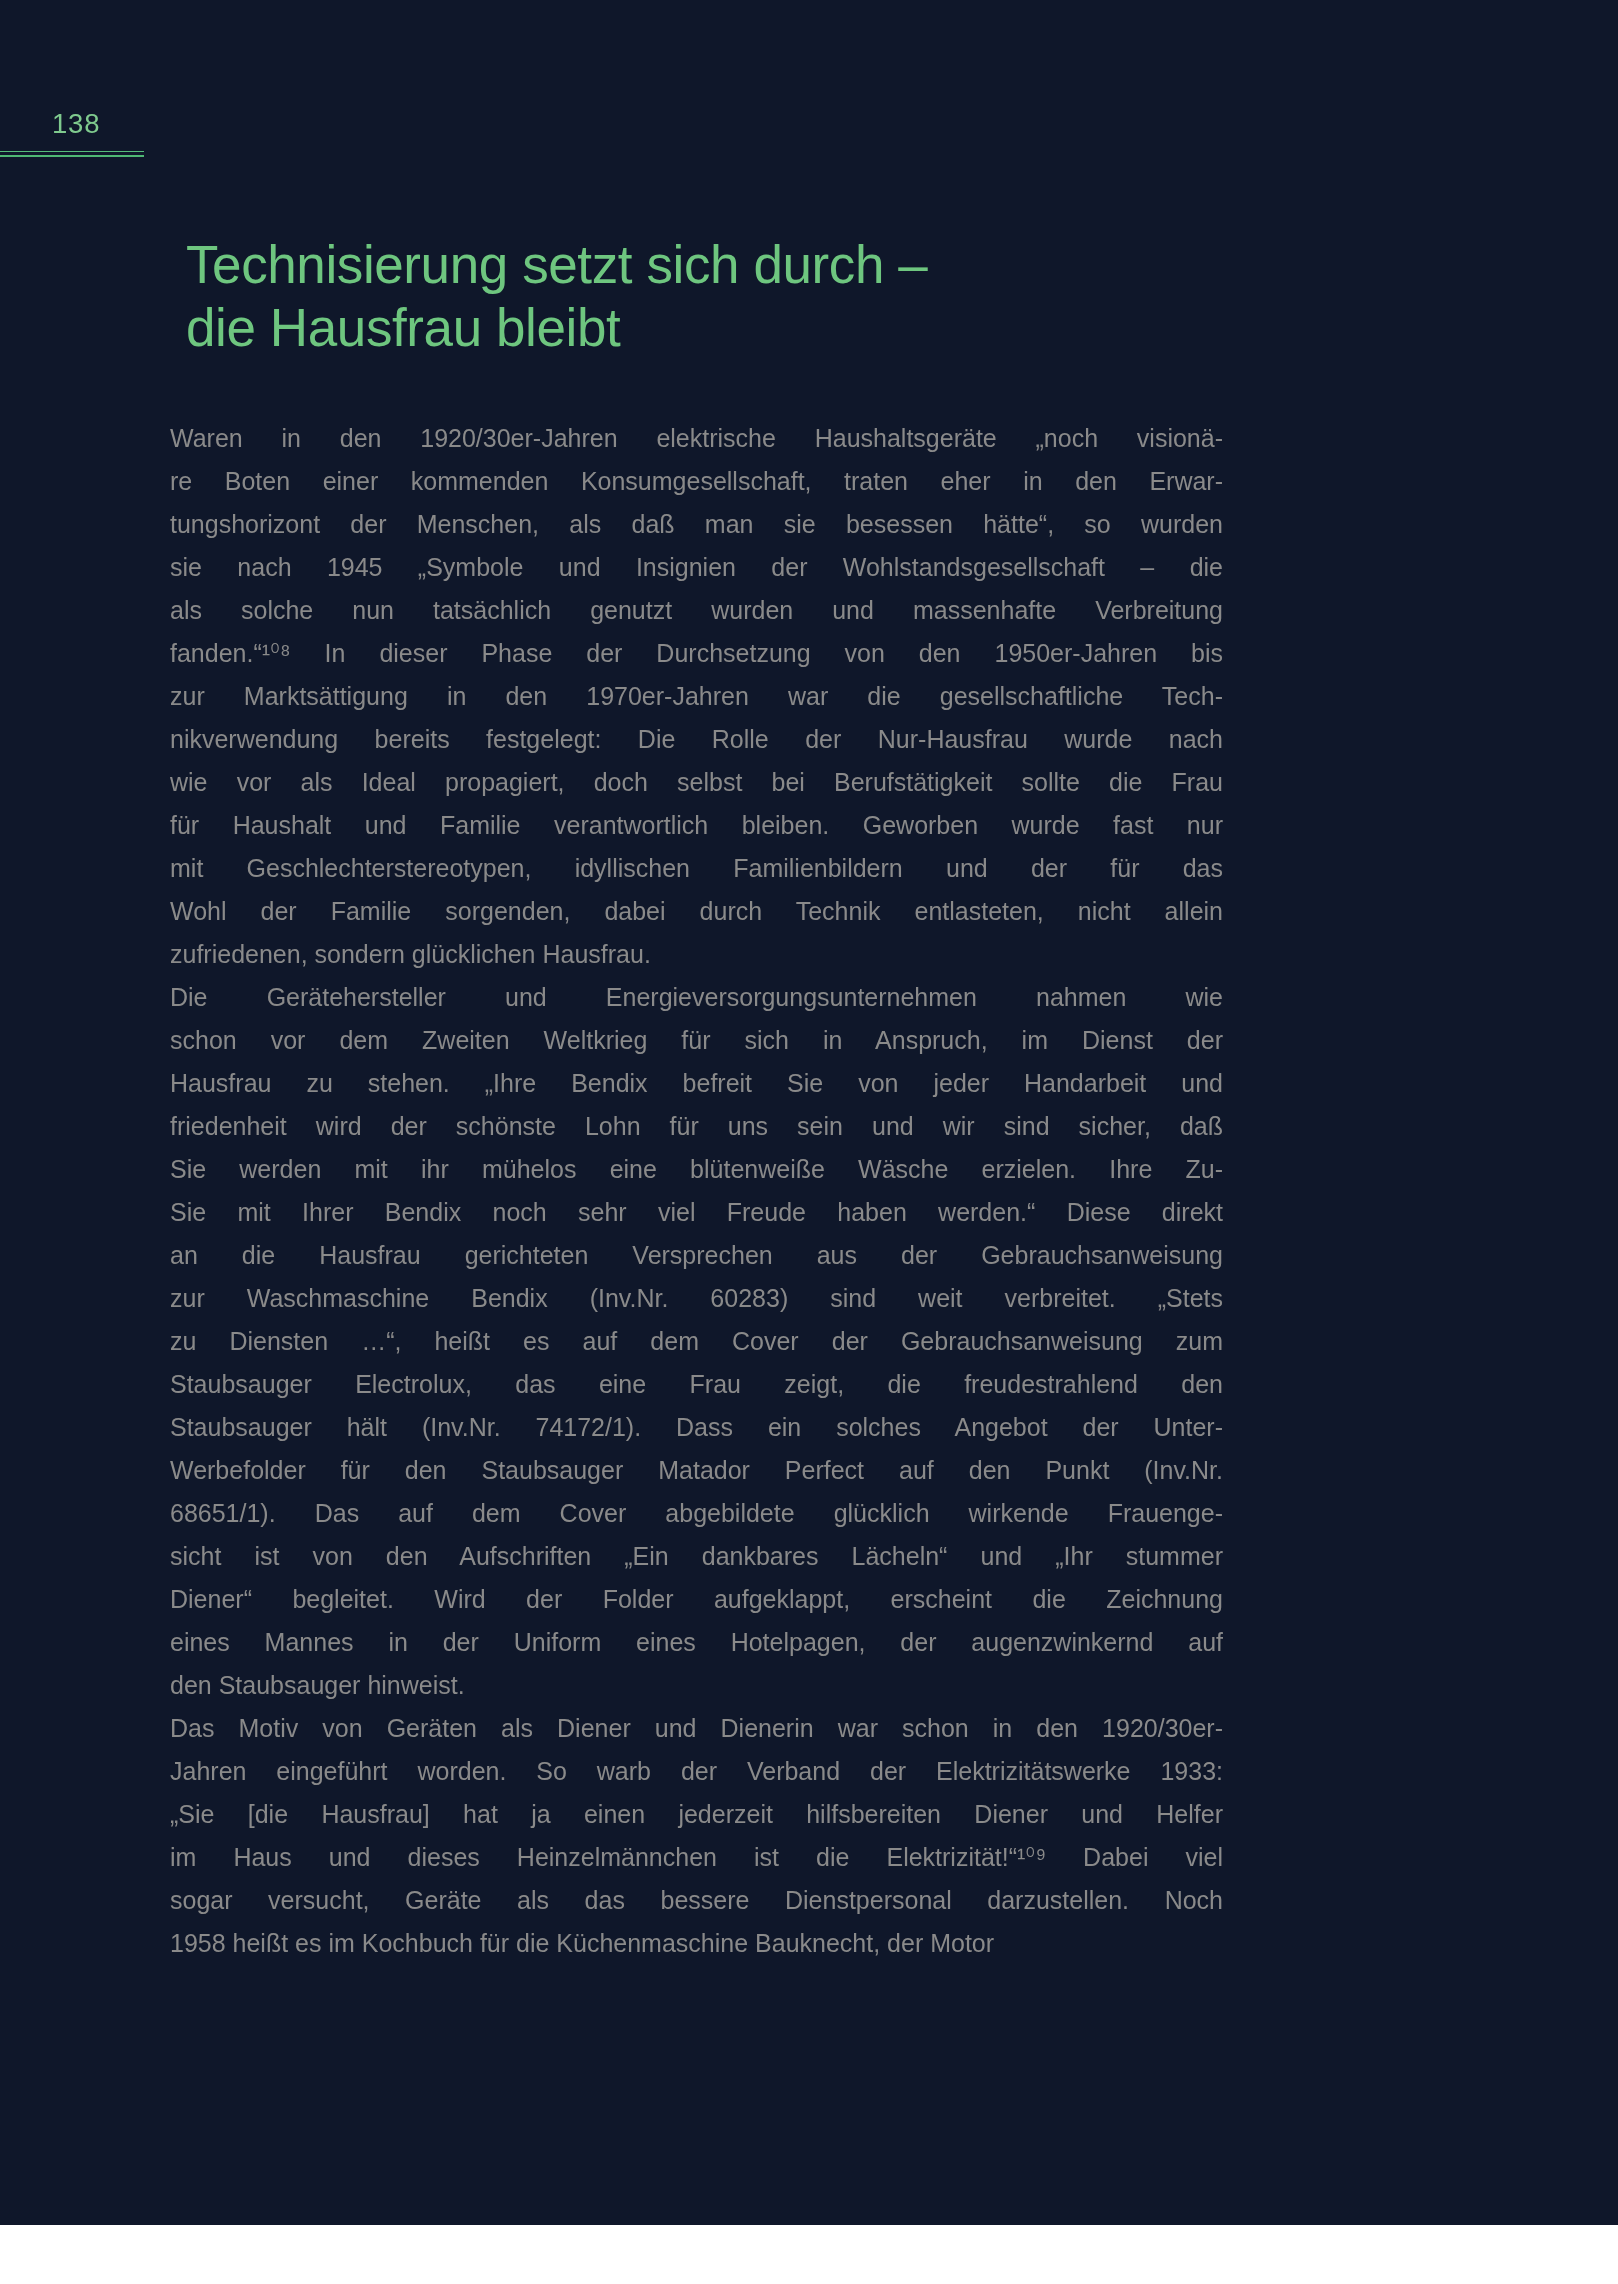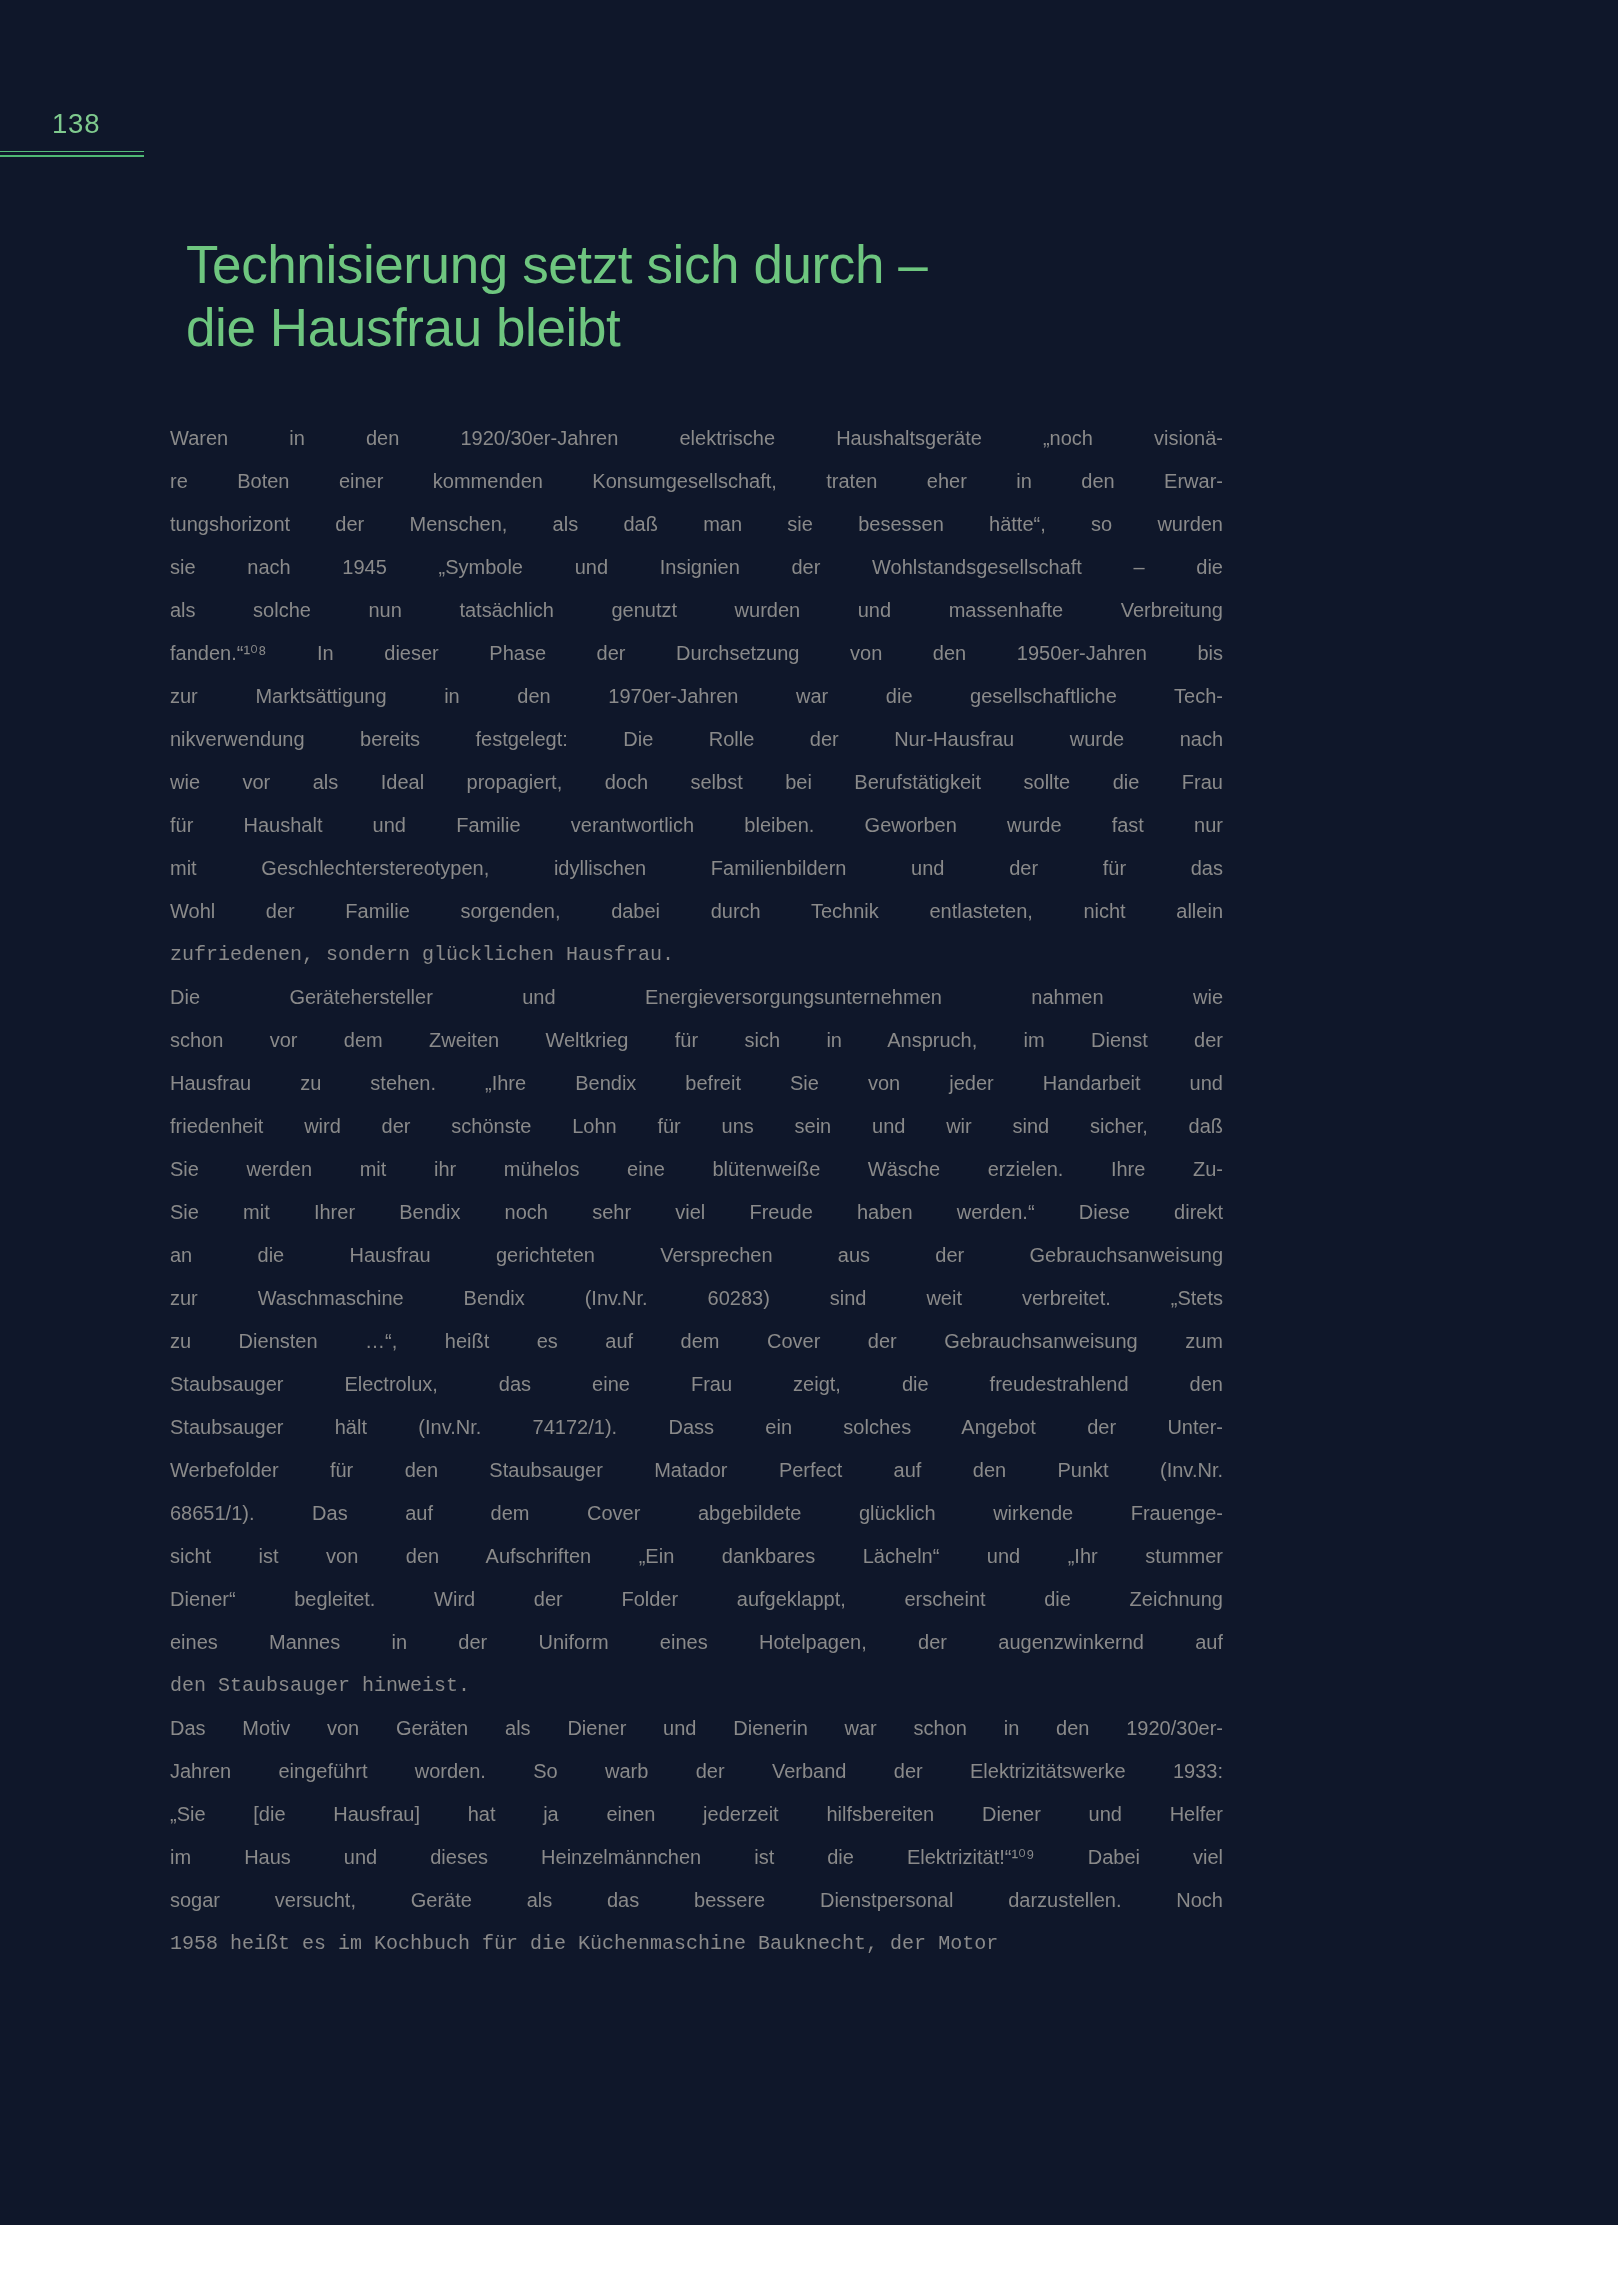--- a/index.html
+++ b/index.html
@@ -44,38 +44,38 @@
     font-weight: 300;
     letter-spacing: -0.4px;
     color: #6ec67f;
   }
   .chapter-title .title-line { display: block; }
   .body-text {
     position: absolute;
     left: 170px;
     top: 417px;
     width: 1053px;
-    font-size: 20px;
+    font-size: 25px;
     line-height: 43px;
     font-weight: 300;
     color: #8a8a8a;
   }
   .paragraph { margin: 0; }
   .line {
     text-align: justify;
     height: 43px;
     overflow: hidden;
   }
   .line::after {
     content: "";
     display: inline-block;
     width: 100%;
     height: 0;
   }
-  .line.last { text-align: left; font-family: Liberation Mono, monospace; }
+  .line.last { text-align: left; }
   .line.last::after { content: none; }
 </style>
 </head>
 <body>
 
 <div class="page">
   <div class="page-number">138</div>
 
   <div class="header-rule"></div>
 

